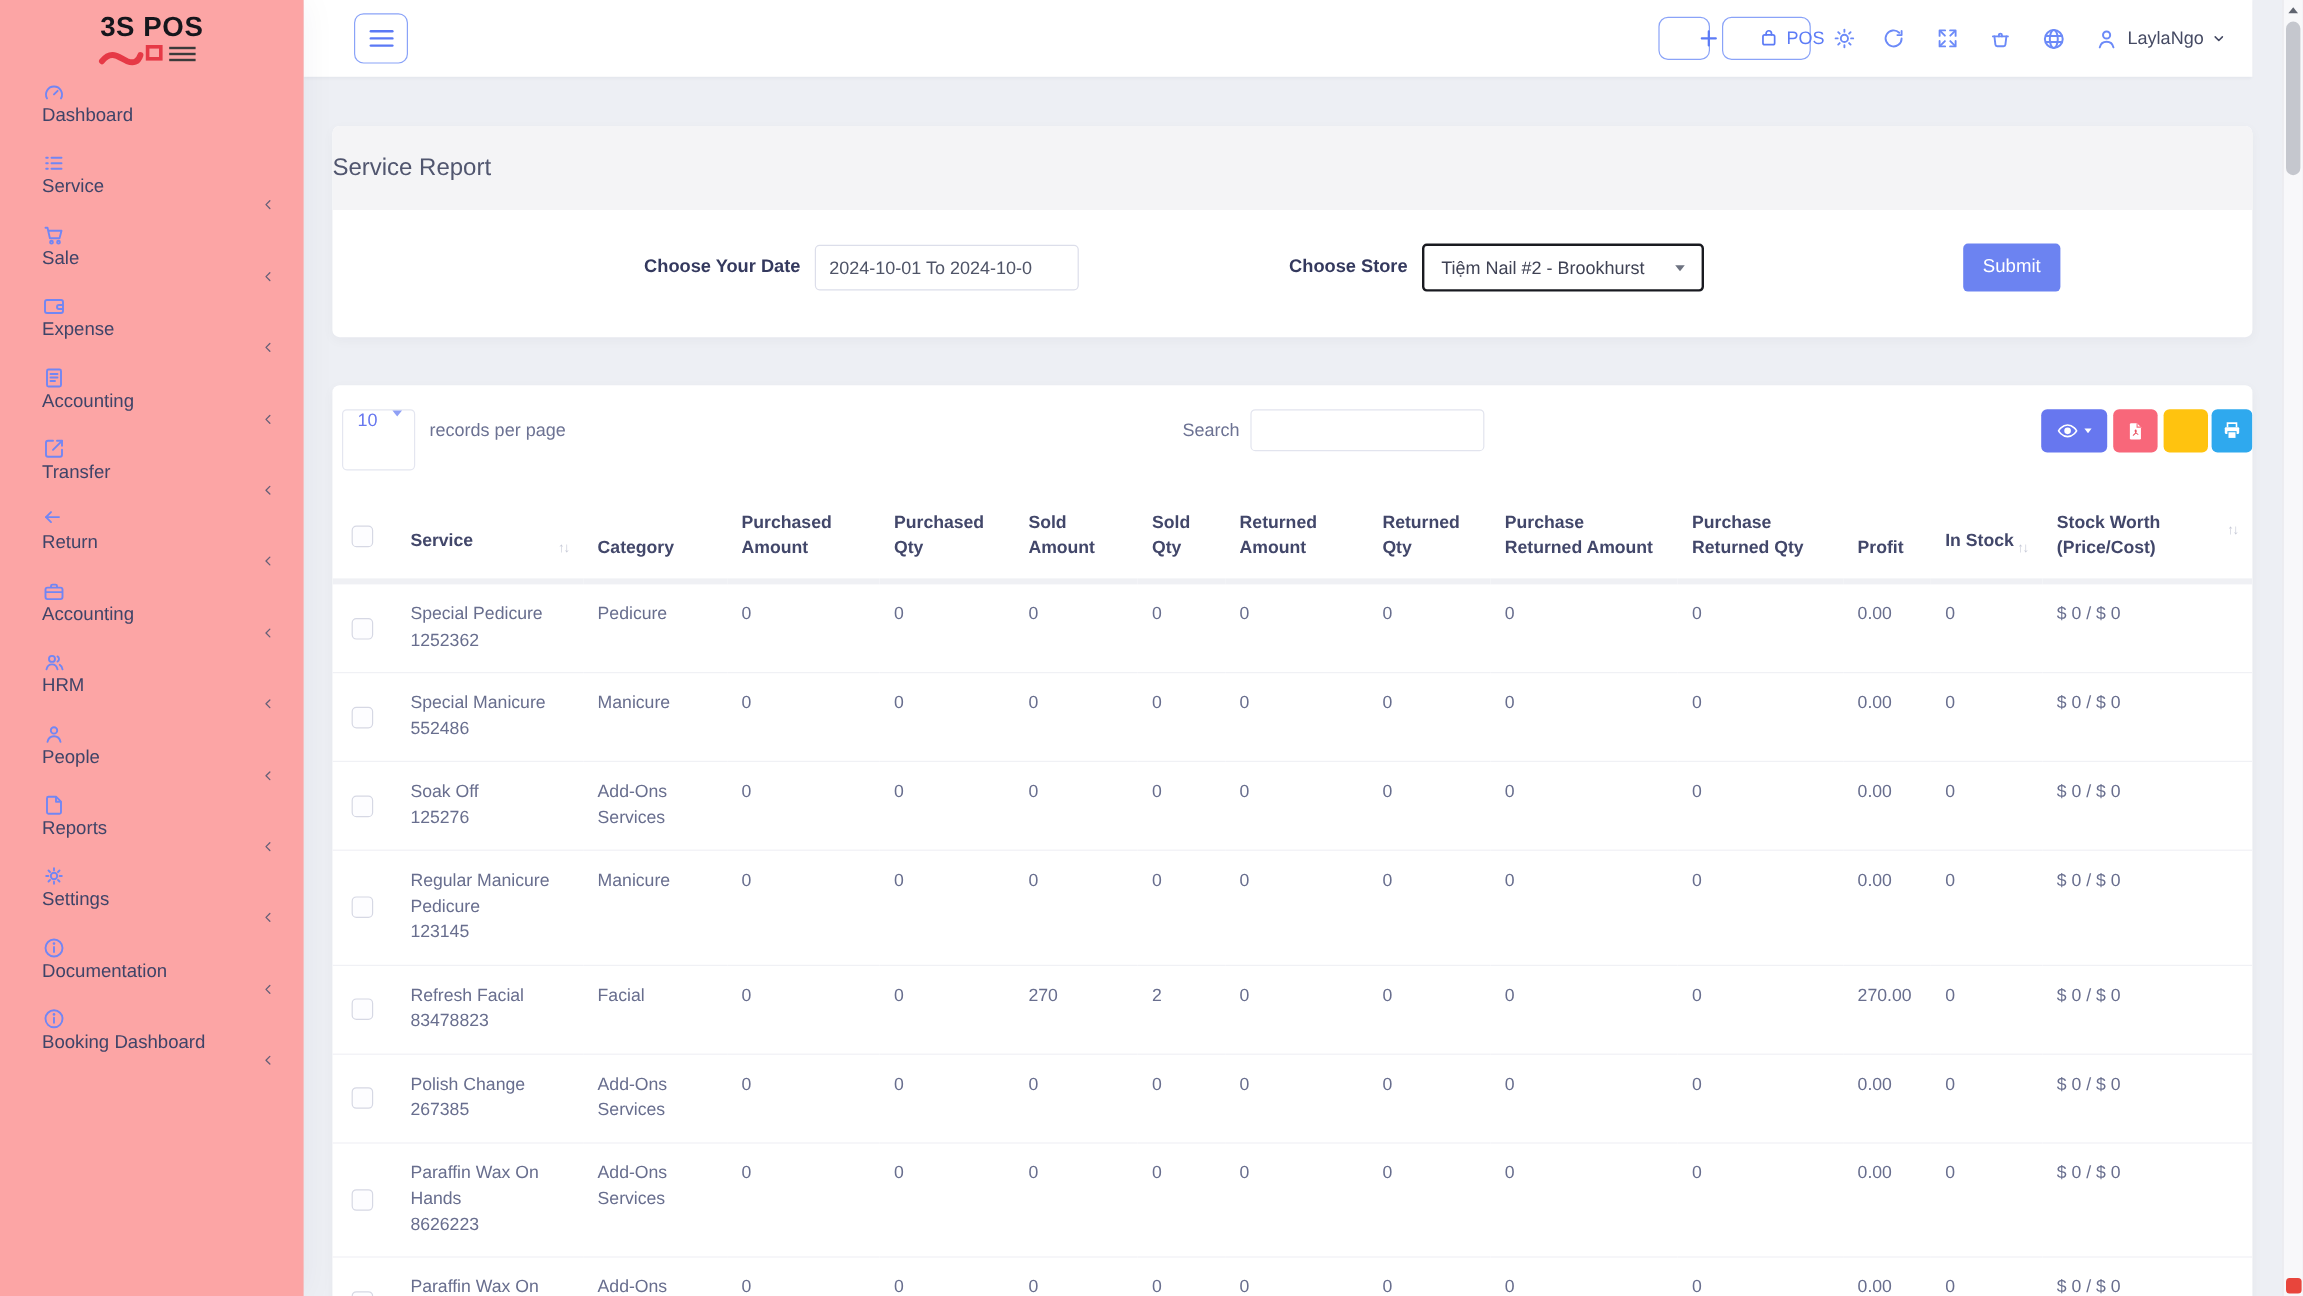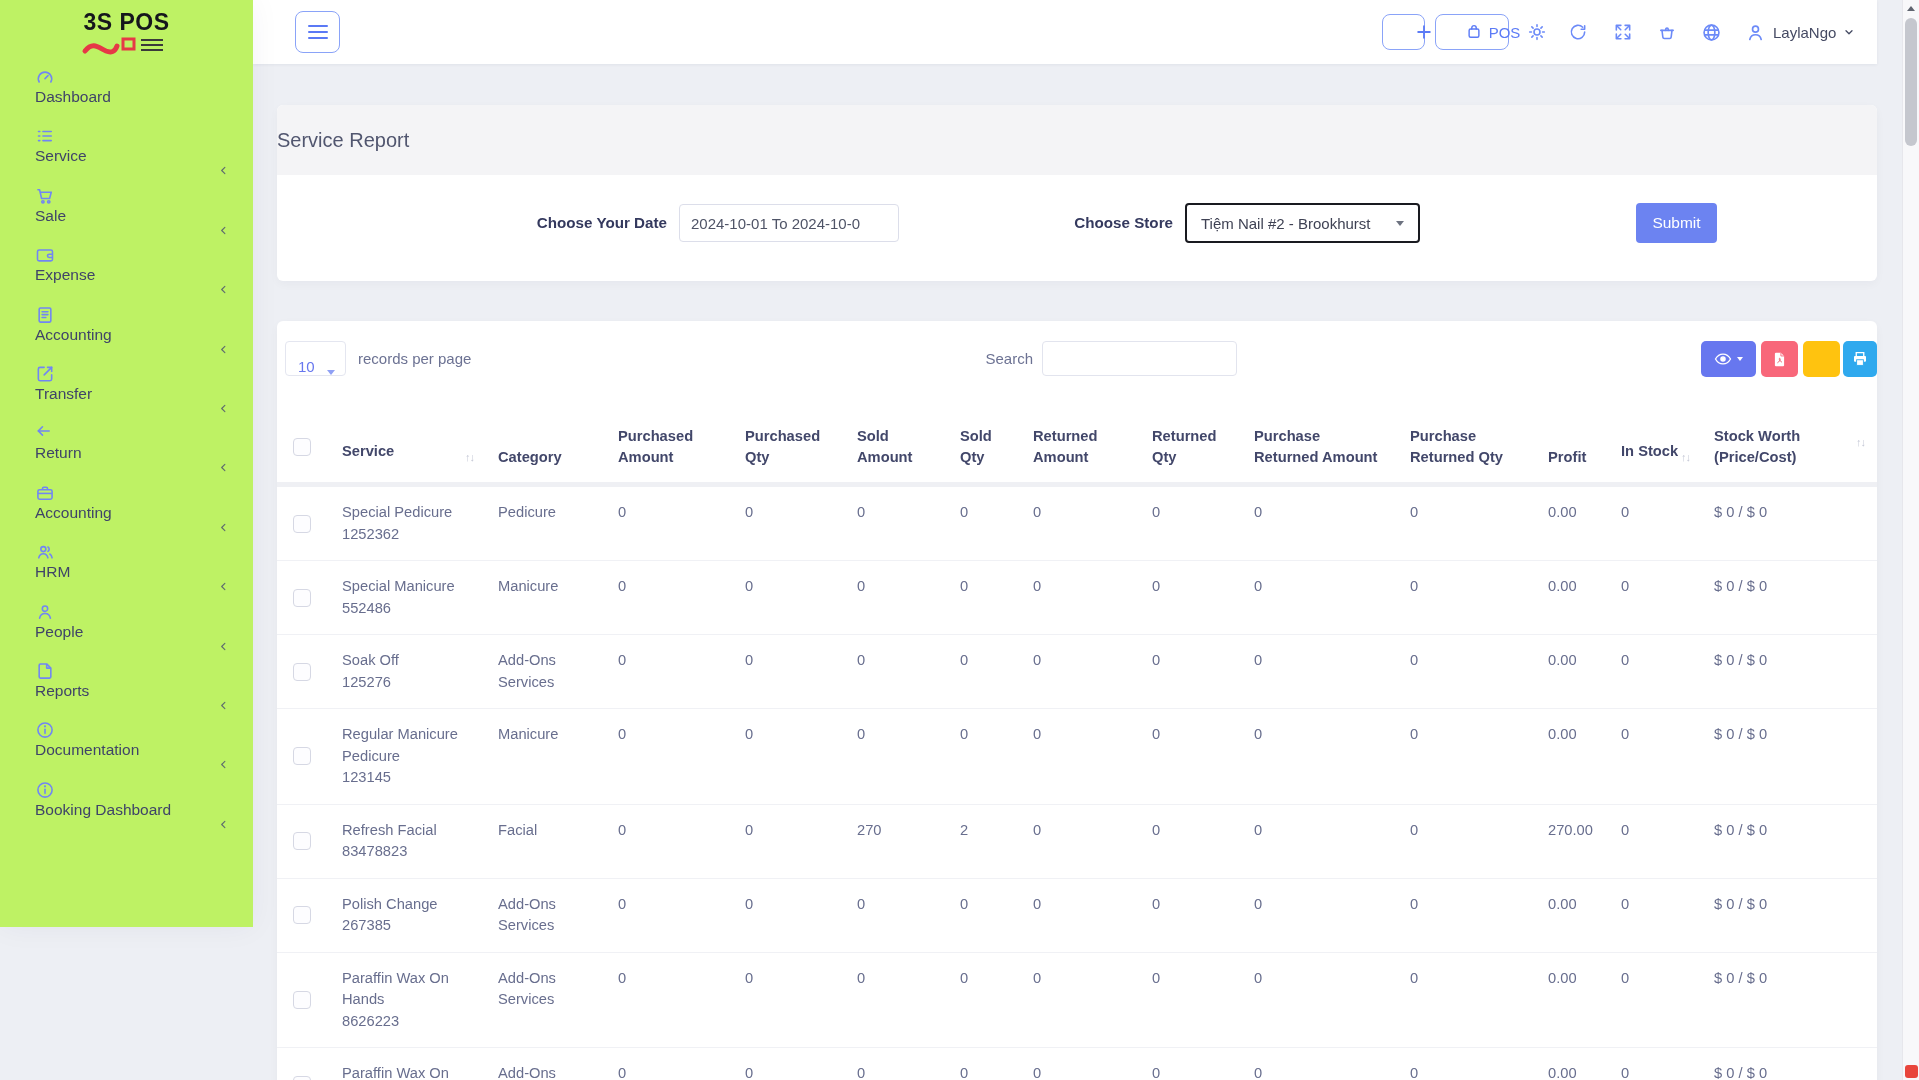--- a/index.html
+++ b/index.html
@@ -1,21 +1,21 @@
 <!DOCTYPE html>
 <html><head>
 <meta charset="utf-8">
 <style>
   * { margin:0; padding:0; box-sizing:border-box; }
   html,body { width:1919px; height:1080px; overflow:hidden; }
   body { font-family:"Liberation Sans","DejaVu Sans",sans-serif; background:#edeff4; color:#34395e; }
   .page { position:relative; width:1919px; height:1080px; overflow:hidden; background:#edeff4; }
 
   
-  .sidebar { position:absolute; left:0; top:0; width:253px; height:927px; background:#bef264; box-shadow:0 0 28px rgba(30,35,70,.05); z-index:5; }
+  .sidebar { position:absolute; left:0; top:0; width:253px; height:1080px; background:#fca5a5; box-shadow:0 0 28px rgba(30,35,70,.05); z-index:5; }
   .brand { height:62px; padding-top:10px; text-align:center; cursor:pointer; }
   .brand-name { font-size:23px; font-weight:800; letter-spacing:.5px; color:#15161c; line-height:24px; }
   .brand-swoosh { display:block; margin:1px auto 0; }
   .side-menu { padding-top:4px; }
   .side-item { display:flex; align-items:flex-start; height:59.4px; padding:0 24px 0 35px; cursor:pointer;flex-direction:column; }
   .side-icon { width:22px; height:22px; color:#7186f4; margin-right:17px; flex:0 0 22px; display:flex; align-items:center; }
   .side-icon svg { width:20px; height:20px; }
   .side-label { font-size:15.5px; color:#3f4468; }
   .side-chevron { margin-left:auto; display:flex; align-items:center; opacity:.85; }
 
@@ -40,21 +40,21 @@
   .lbl-date { left:180px; width:210px; }
   .lbl-store { left:696px; width:200px; }
   .date-input { position:absolute; left:402px; top:29px; width:220px; height:38px; border:1px solid #dcdeea; border-radius:4px; padding:0 11px; font-size:15px; color:#4f5467; font-family:inherit; background:#fff; }
   .store-select { position:absolute; left:908px; top:28px; width:235px; height:40px; border:2px solid #191a20; border-radius:4px; background:#fff; display:flex; align-items:center; padding:0 14px; cursor:pointer; }
   .store-select .val { font-size:15px; color:#3f4254; flex:1; white-space:nowrap; overflow:hidden; }
   .caret { width:0; height:0; border-left:4.5px solid transparent; border-right:4.5px solid transparent; border-top:5.5px solid #6d7280; }
   .submit-btn { position:absolute; left:1359px; top:28px; width:81px; height:40px; background:#6c83f1; color:#fff; border:none; border-radius:4px; font-size:15.5px; font-weight:500; font-family:inherit; cursor:pointer; }
 
   
   .table-card { top:321px; height:900px; overflow:hidden; }
-  .perpage-select { position:absolute; left:8px; top:20px; width:61px; height:35px; border:1px solid #e4e6f0; border-radius:4px; display:flex; align-items:flex-end; padding:0 10px 0 12px; cursor:pointer; background:#fff; }
+  .perpage-select { position:absolute; left:8px; top:20px; width:61px; height:51px; border:1px solid #e4e6f0; border-radius:4px; display:flex; align-items:flex-start; padding:0 10px 0 12px; cursor:pointer; background:#fff; }
   .perpage-select .val { font-size:15px; color:#6777ef; flex:1; }
   .perpage-select .caret { border-top-color:#8fa0f5; }
   .records-label { position:absolute; left:81px; top:20px; height:35px; line-height:35px; font-size:15px; color:#6c7293; }
   .search-label { position:absolute; left:656px; top:20px; width:100px; height:35px; line-height:35px; text-align:right; font-size:15px; color:#6c7293; }
   .search-input { position:absolute; left:765px; top:20px; width:195px; height:35px; border:1px solid #e2e4ee; border-radius:4px; padding:0 10px; font-size:15px; color:#4f5467; font-family:inherit; }
   .x-btn { position:absolute; top:20px; height:36px; border:none; border-radius:5px; display:flex; align-items:center; justify-content:center; cursor:pointer; gap:5px; }
   .btn-eye { left:1424px; width:55px; background:#6777ef; }
   .btn-eye .caret { border-top-color:#fff; border-left-width:3.5px; border-right-width:3.5px; border-top-width:4.5px; }
   .btn-pdf { left:1484px; width:37px; background:#f8677a; }
   .btn-xls { left:1526px; width:37px; background:#ffc30f; }
@@ -236,20 +236,34 @@
           </span>
         </div>
         <div class="side-item">
           <span class="side-icon">
             <svg viewBox="0 0 24 24" fill="none" stroke="currentColor" stroke-width="1.9" stroke-linejoin="round">
               <path d="M14 3.5H6.5A1.5 1.5 0 0 0 5 5v14a1.5 1.5 0 0 0 1.5 1.5h11A1.5 1.5 0 0 0 19 19V8.5z"></path>
               <path d="M14 3.5V8.5h5"></path>
             </svg>
           </span>
           <span class="side-label">Reports</span>
+          <span class="side-chevron">
+            <svg width="11" height="11" viewBox="0 0 24 24" fill="none" stroke="#4d5470" stroke-width="2.4" stroke-linecap="round" stroke-linejoin="round">
+              <path d="M15 5l-7 7 7 7"></path>
+            </svg>
+          </span>
+        </div>
+        <div class="side-item">
+          <span class="side-icon">
+            <svg viewBox="0 0 24 24" fill="none" stroke="currentColor" stroke-width="1.9" stroke-linecap="round">
+              <circle cx="12" cy="12" r="3.2"></circle>
+              <path d="M12 4.2v2.1M12 17.7v2.1M4.2 12h2.1M17.7 12h2.1M6.5 6.5l1.5 1.5M16 16l1.5 1.5M17.5 6.5L16 8M8 16l-1.5 1.5"></path>
+            </svg>
+          </span>
+          <span class="side-label">Settings</span>
           <span class="side-chevron">
             <svg width="11" height="11" viewBox="0 0 24 24" fill="none" stroke="#4d5470" stroke-width="2.4" stroke-linecap="round" stroke-linejoin="round">
               <path d="M15 5l-7 7 7 7"></path>
             </svg>
           </span>
         </div>
         <div class="side-item">
           <span class="side-icon">
             <svg viewBox="0 0 24 24" fill="none" stroke="currentColor" stroke-width="1.9" stroke-linecap="round">
               <circle cx="12" cy="12" r="8.5"></circle>

